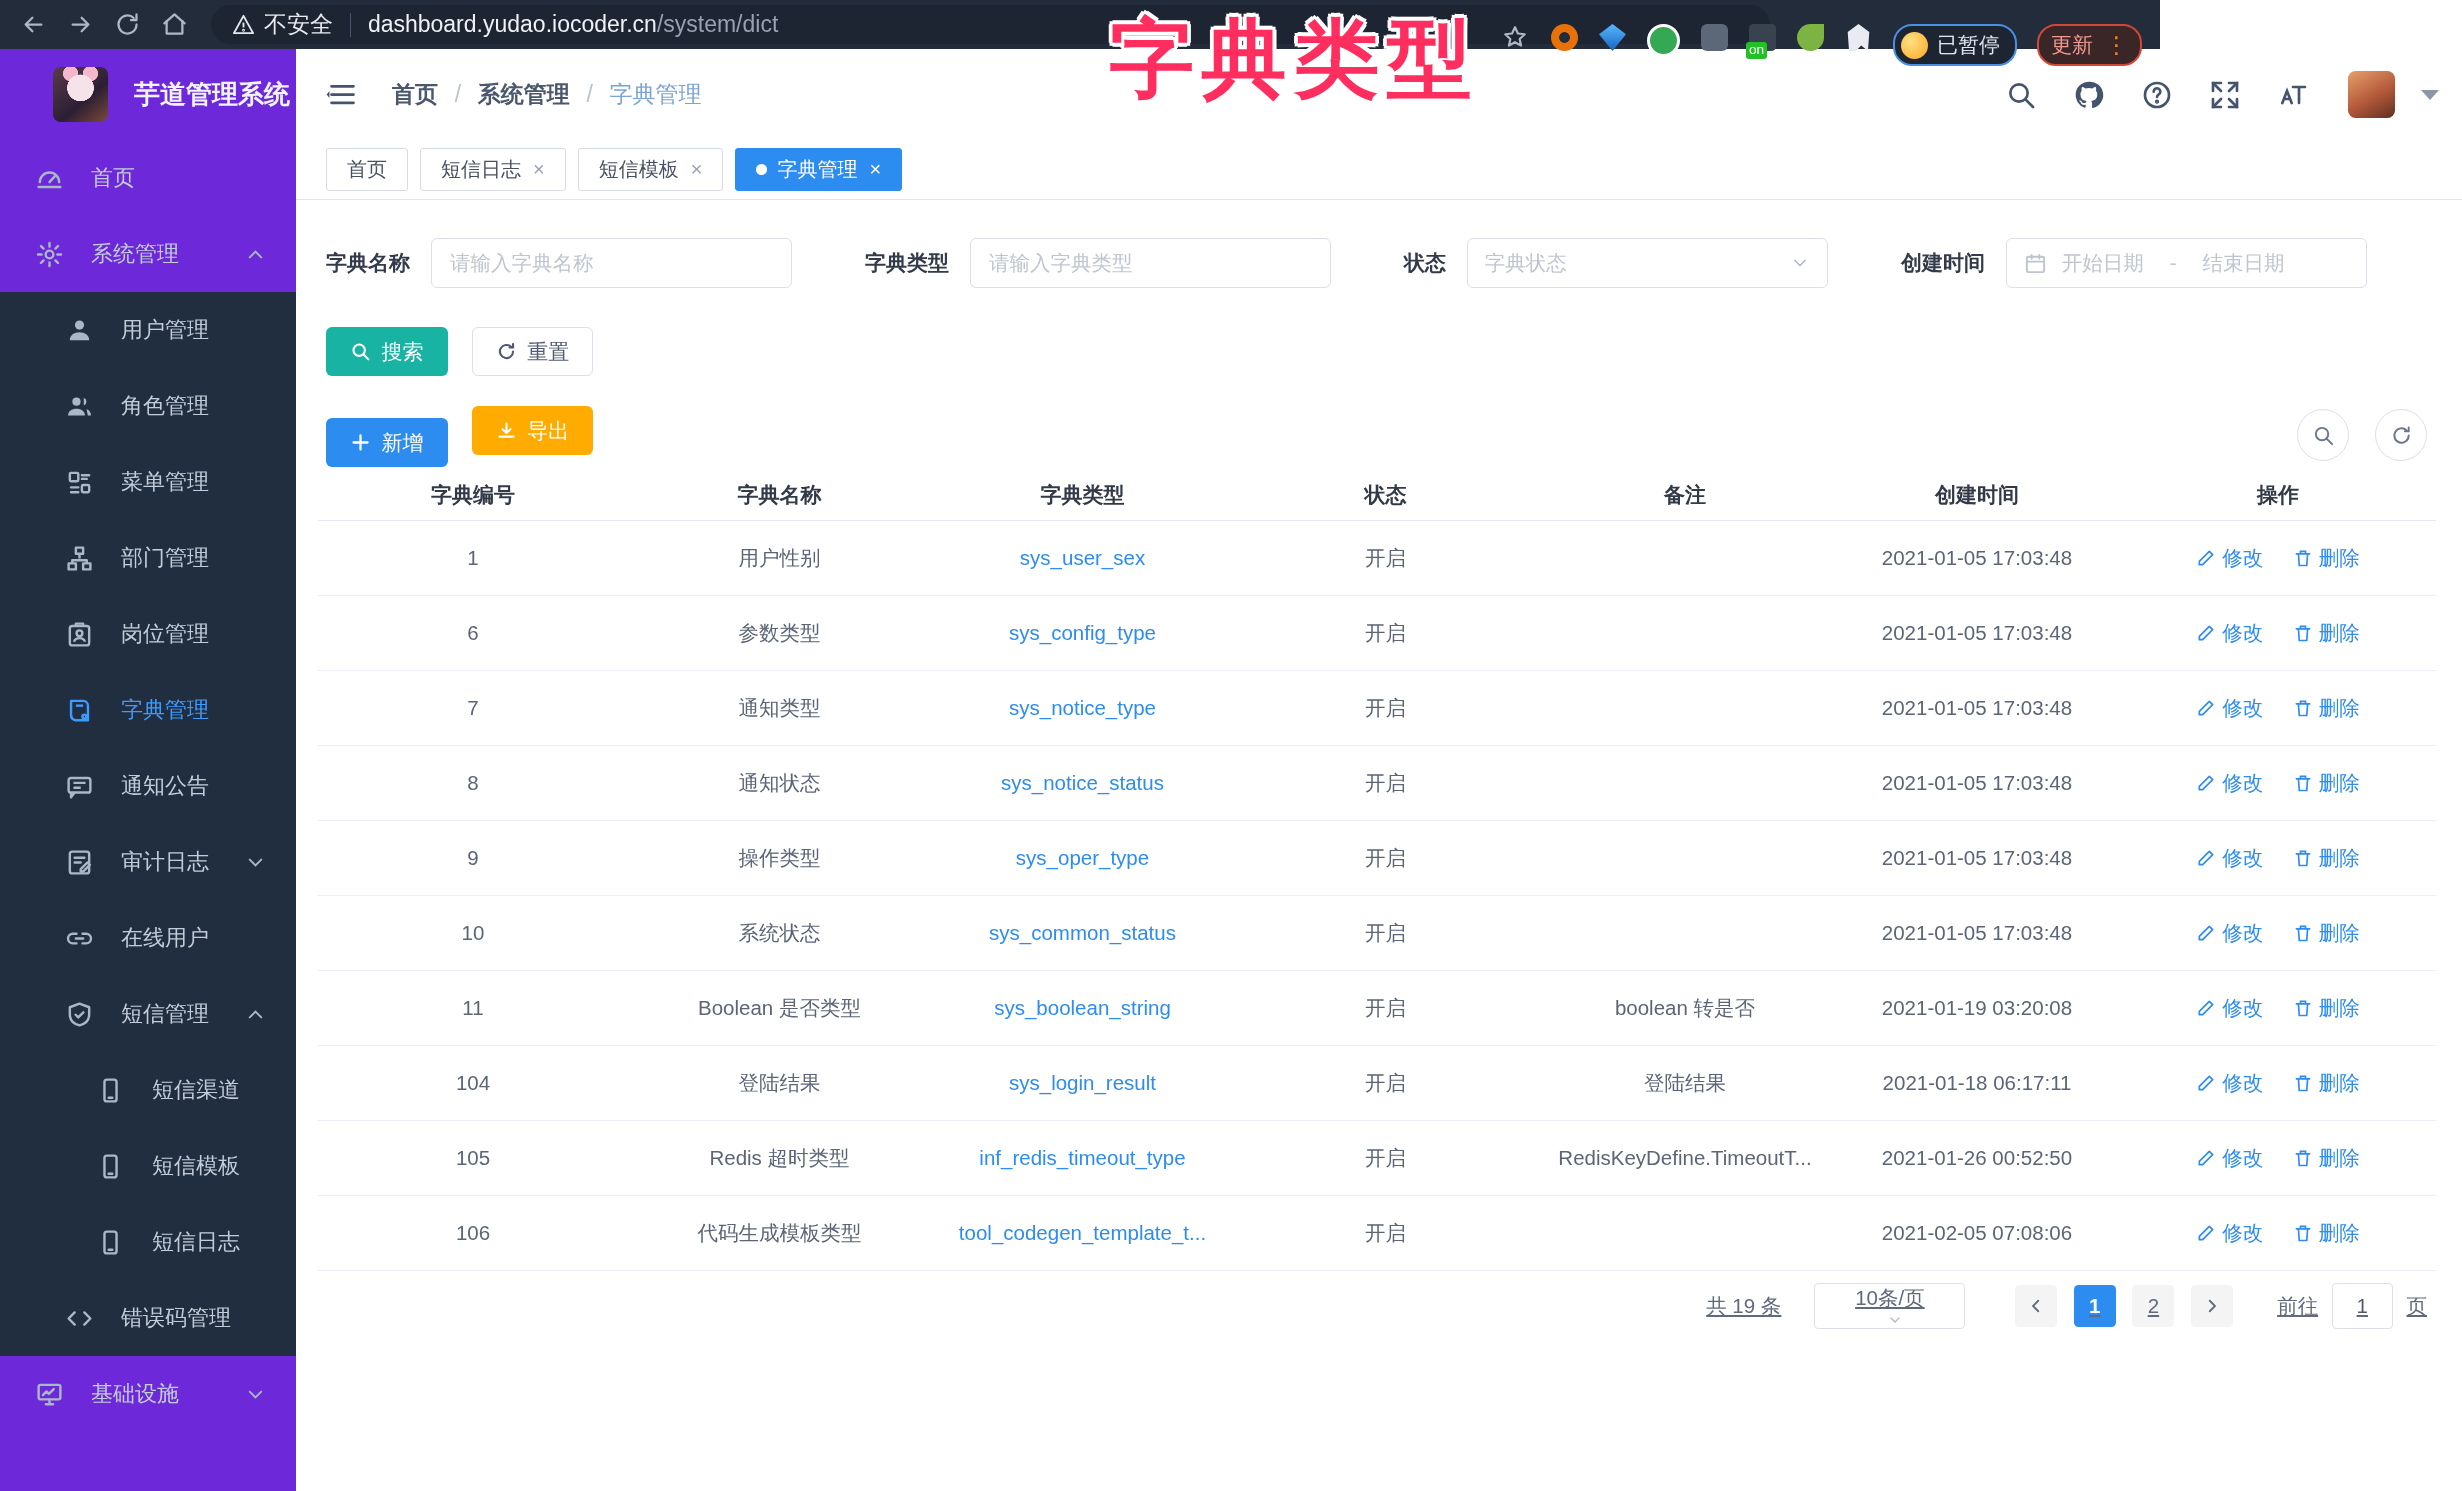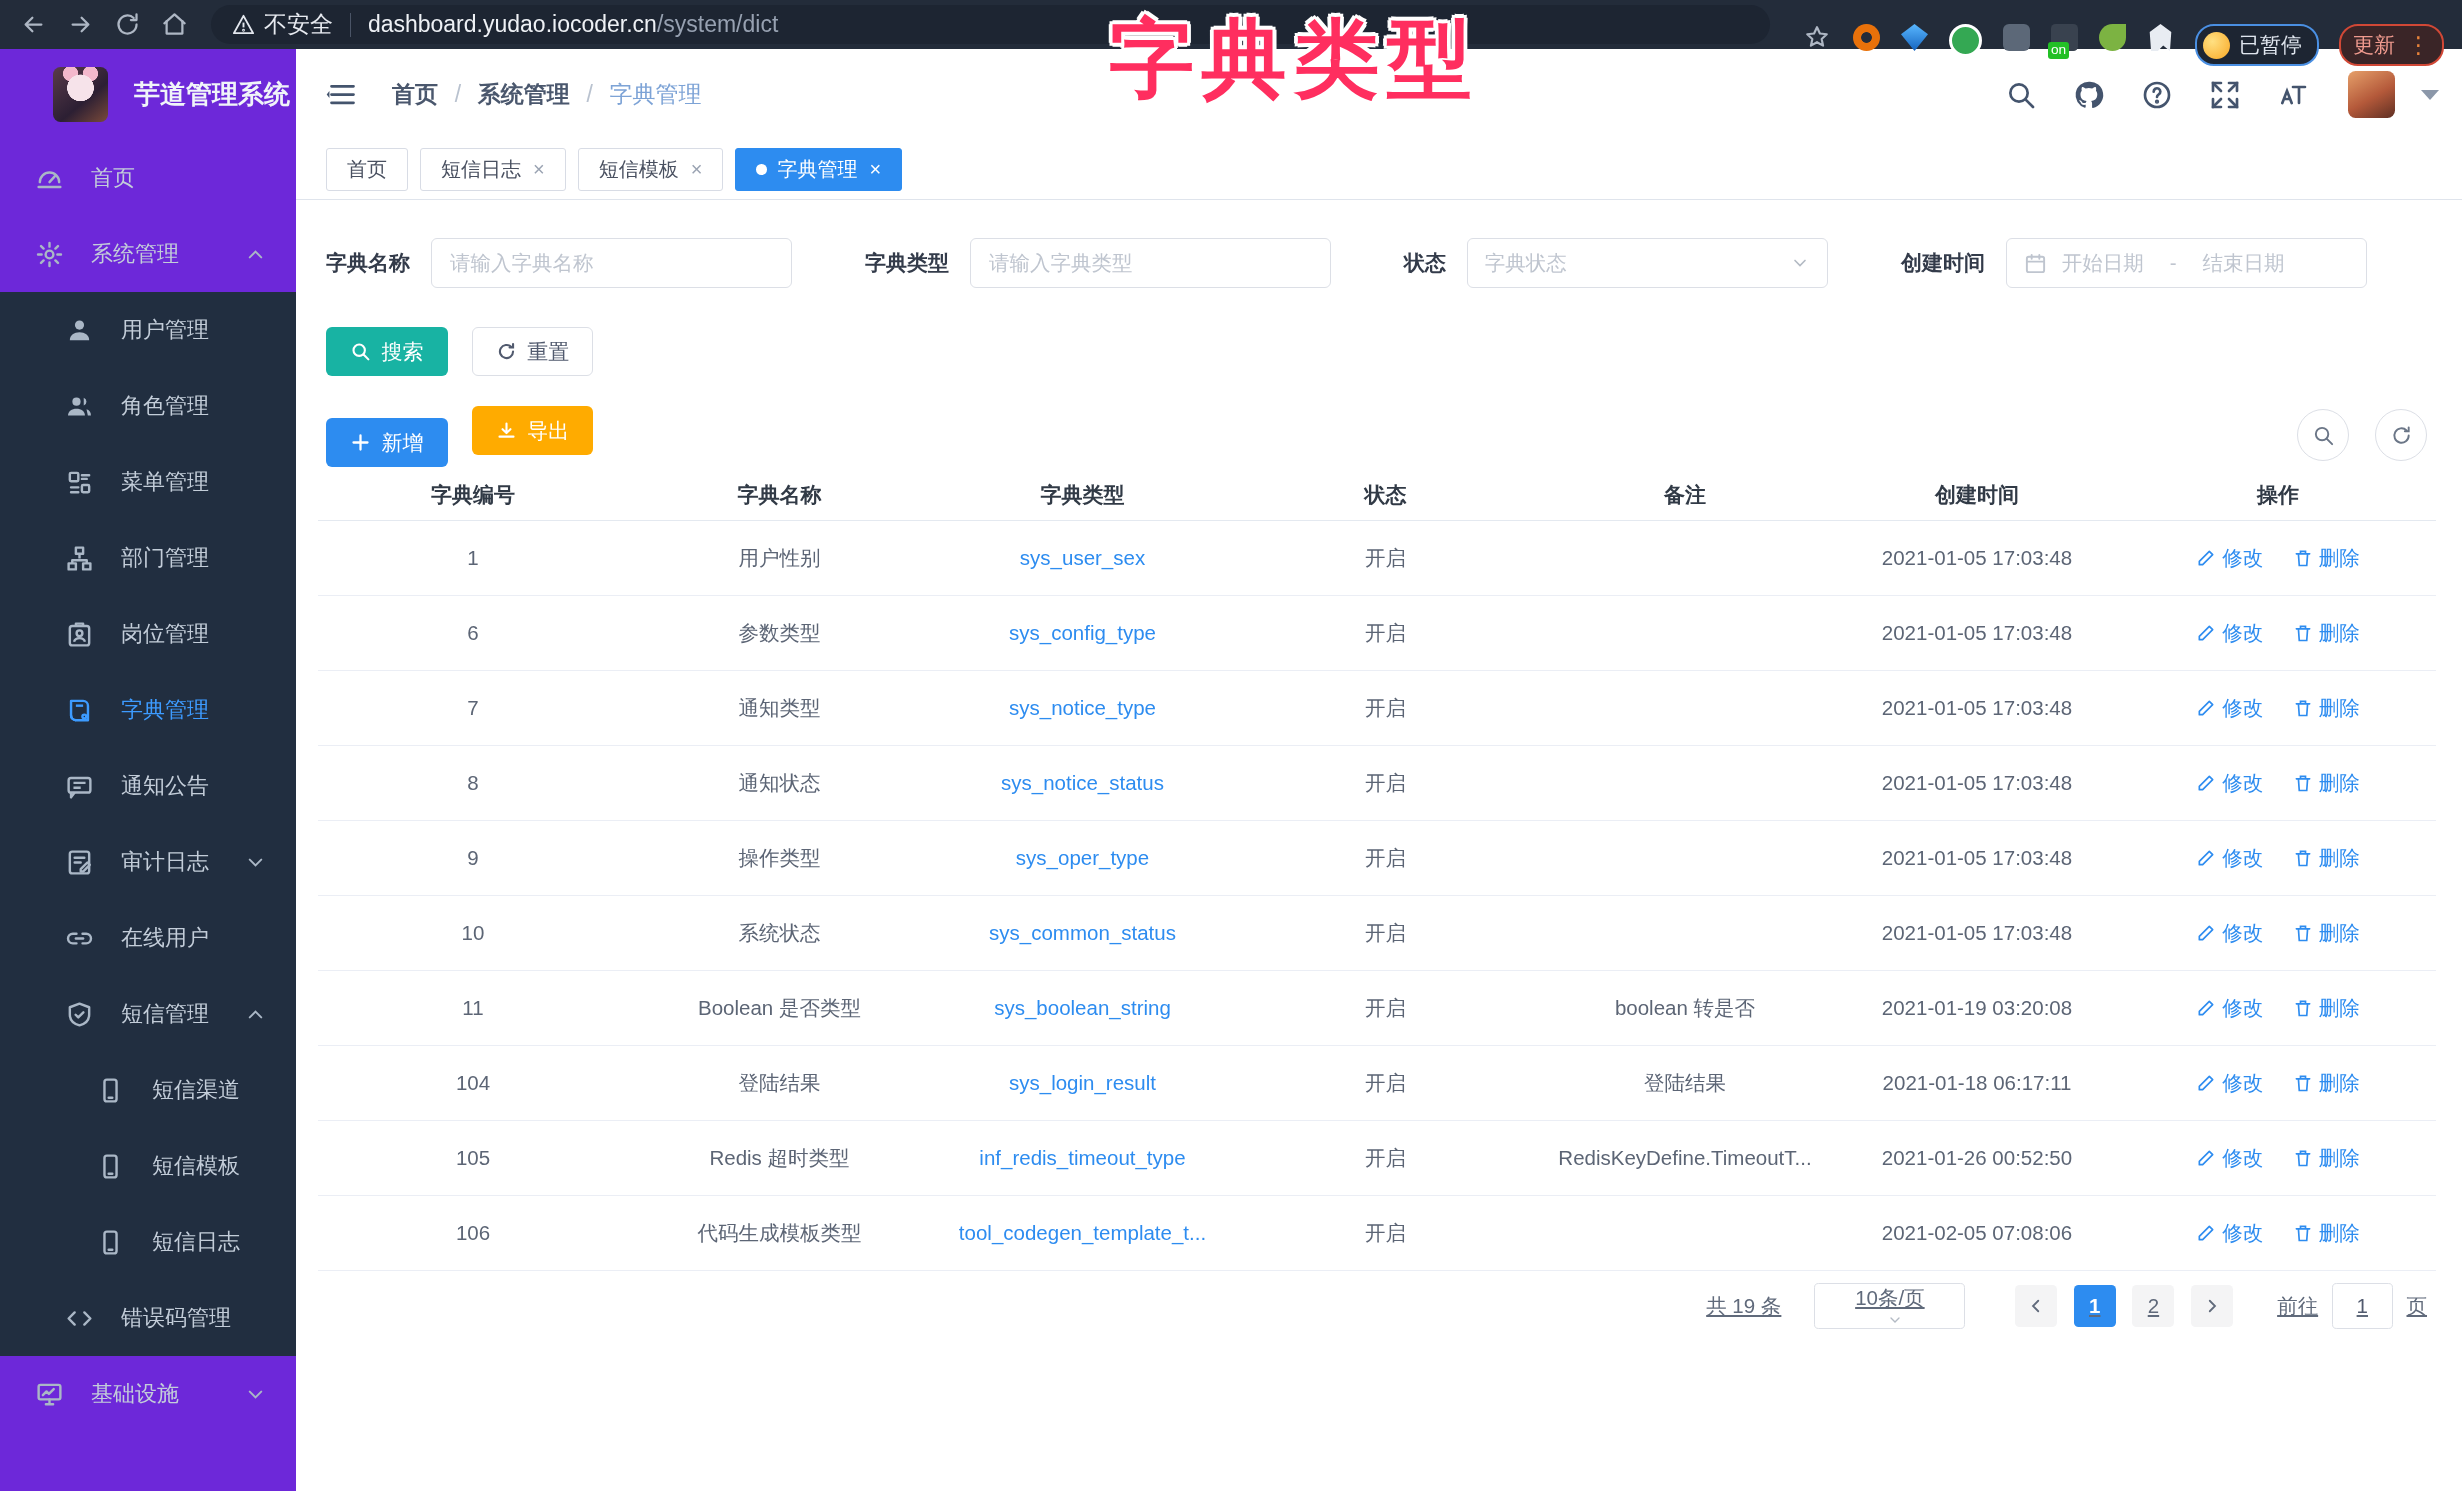--- a/index.html
+++ b/index.html
@@ -1,20 +1,20 @@
 <!DOCTYPE html>
 <html style="font-size:12px"><head>
 <meta charset="utf-8">
 <style>
   html,body{margin:0;padding:0;}
   body{font-family:"Liberation Sans","DejaVu Sans",sans-serif;}
   .stage{position:relative;width:2462px;height:1491px;overflow:hidden;background:#fff;}
 
   
-  .browser-bar{position:absolute;top:0;left:0;width:2462px;height:49px;background:#232c3a;display:flex;align-items:center;color:#cdd4df;z-index:5;}
+  .browser-bar{position:absolute;top:0;left:0;width:2160px;height:49px;background:#232c3a;display:flex;align-items:center;color:#cdd4df;z-index:5;}
   .bicon{width:27px;height:27px;margin-left:20px;flex:0 0 auto;color:#aeb7c4;}
   .omnibox{display:flex;align-items:center;height:39px;background:#1d2532;border-radius:20px;margin-left:23px;width:1517px;padding:0 21px;}
   .warn-tri{width:23px;height:23px;color:#e3e7ee;margin-right:9px;}
   .sec-label{font-size:23px;color:#e7eaf0;}
   .omni-div{width:1.5px;height:24px;background:#4a5466;margin:0 16.7px;}
   .url{font-size:23px;color:#eef1f5;white-space:nowrap;}
   .url .path{color:#97a1b1;}
   .chrome-right{position:absolute;right:0;top:8px;height:49px;display:flex;align-items:flex-start;margin-top:16px;}
   .star{width:26px;height:26px;color:#aeb7c4;margin-right:23px;}
   .ext{width:27px;height:27px;border-radius:50%;margin-right:21px;flex:0 0 auto;}

